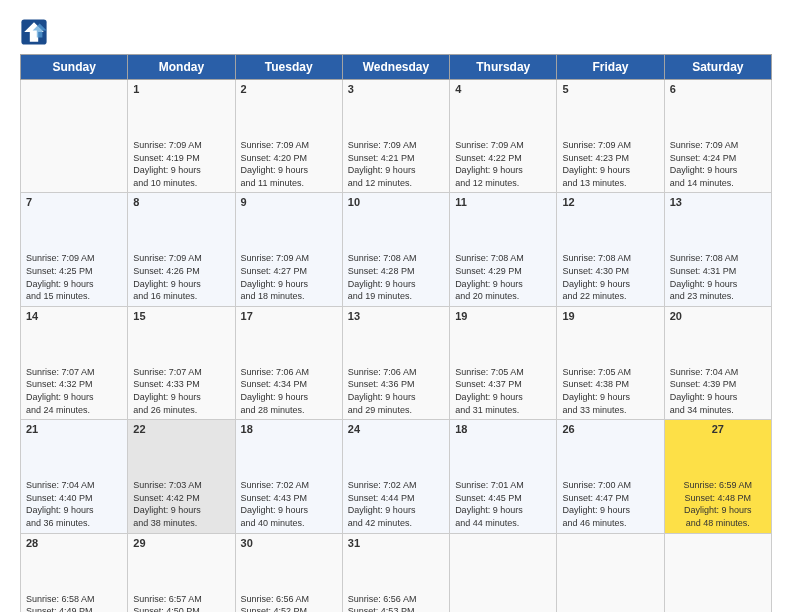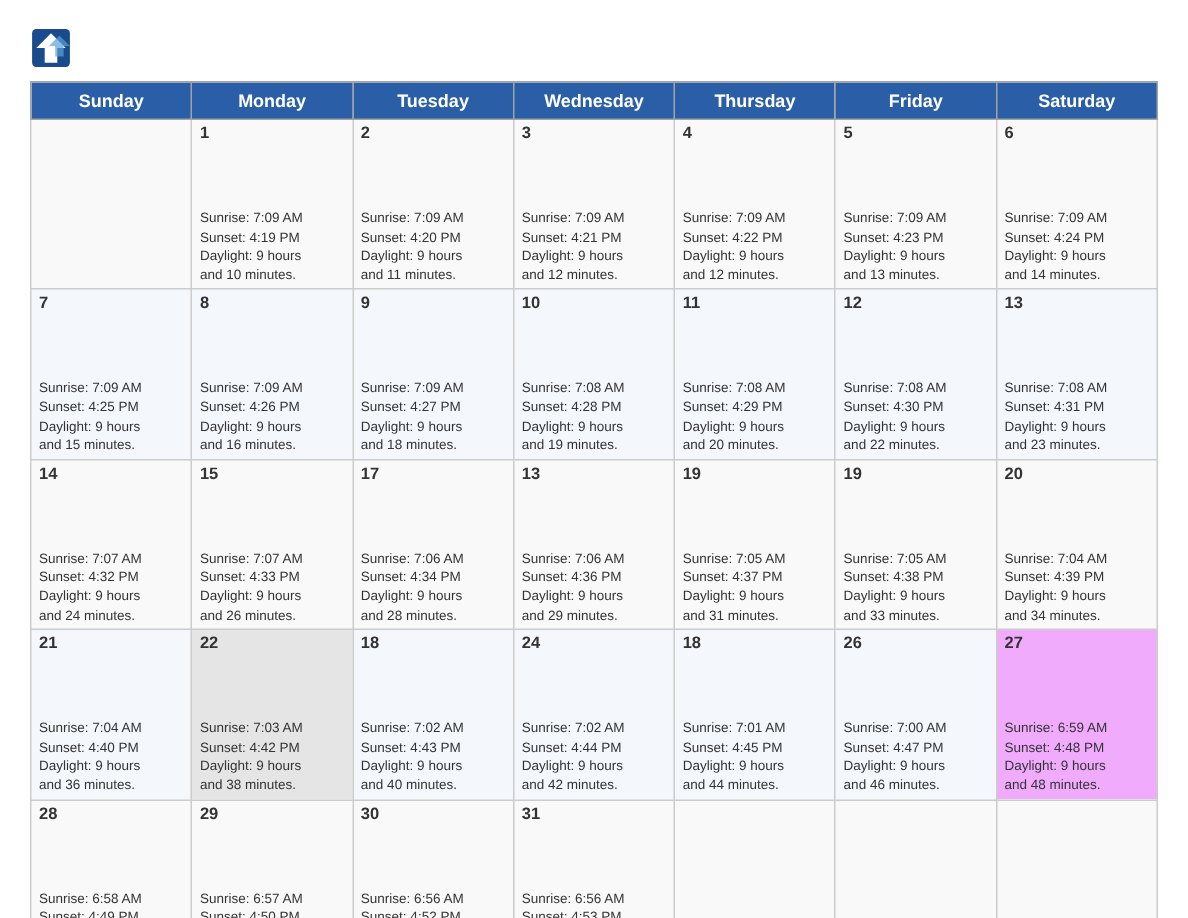--- a/index.html
+++ b/index.html
@@ -234,21 +234,21 @@
             <div class="day-info">Sunrise: 7:02 AM<br>Sunset: 4:44 PM<br>Daylight: 9 hours<br>and 42 minutes.</div>
           </td>
           <td style="background: rgb(244, 247, 252);">
             <span class="day-num">18</span>
             <div class="day-info">Sunrise: 7:01 AM<br>Sunset: 4:45 PM<br>Daylight: 9 hours<br>and 44 minutes.</div>
           </td>
           <td style="background: rgb(244, 247, 252);">
             <span class="day-num">26</span>
             <div class="day-info">Sunrise: 7:00 AM<br>Sunset: 4:47 PM<br>Daylight: 9 hours<br>and 46 minutes.</div>
           </td>
-          <td style="background: #f0abfc;">
+          <td style="background: #fde047; text-align: center;">
             <span class="day-num">27</span>
             <div class="day-info">Sunrise: 6:59 AM<br>Sunset: 4:48 PM<br>Daylight: 9 hours<br>and 48 minutes.</div>
           </td>
         </tr>
         <tr style="background: rgb(255, 255, 255);">
           <td>
             <span class="day-num">28</span>
             <div class="day-info">Sunrise: 6:58 AM<br>Sunset: 4:49 PM<br>Daylight: 9 hours<br>and 50 minutes.</div>
           </td>
           <td>

